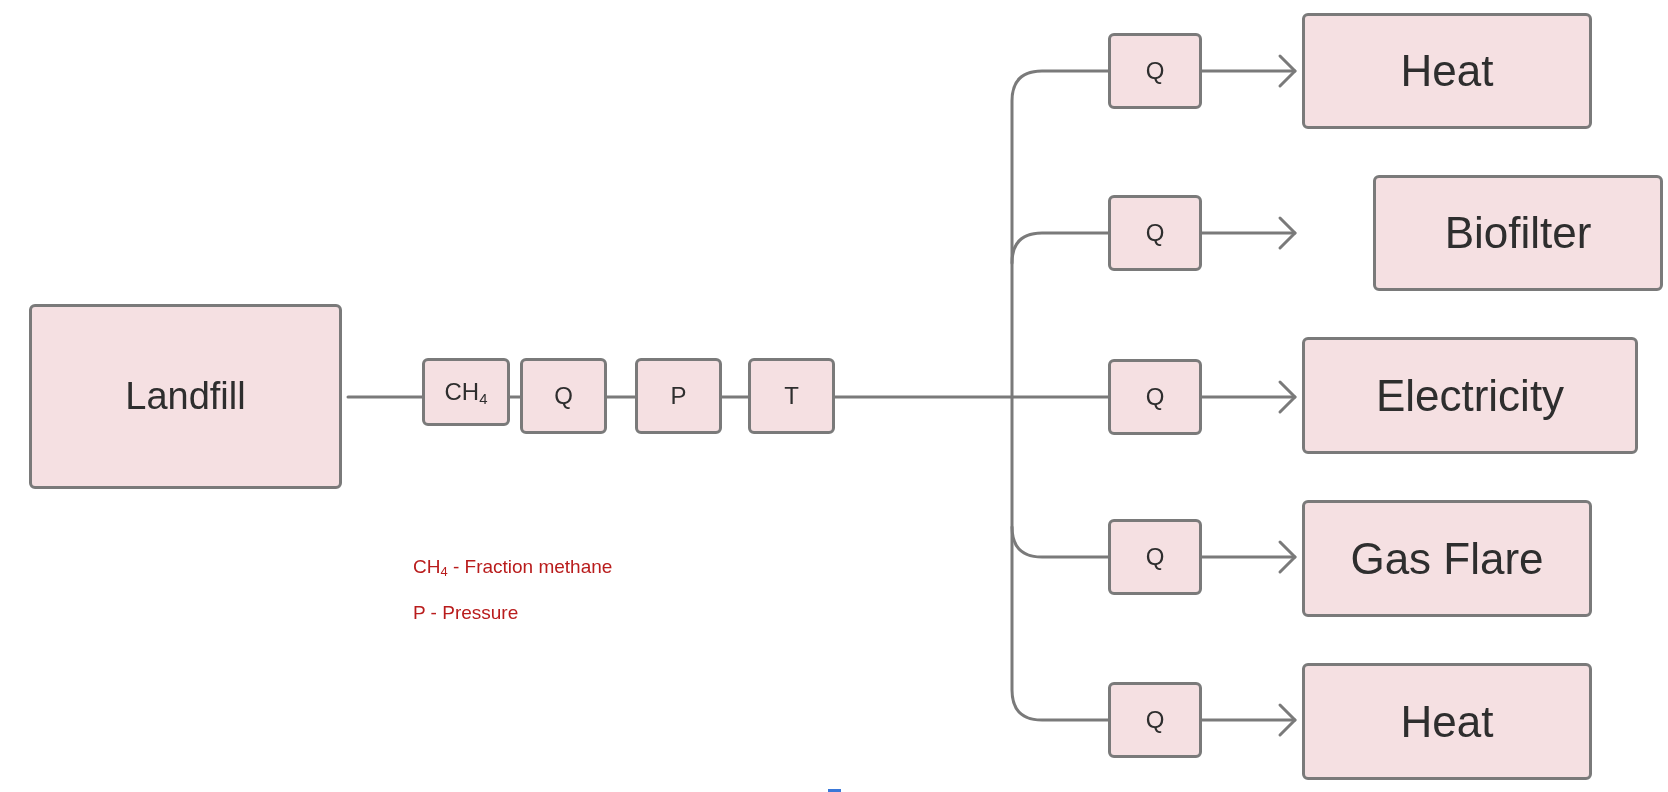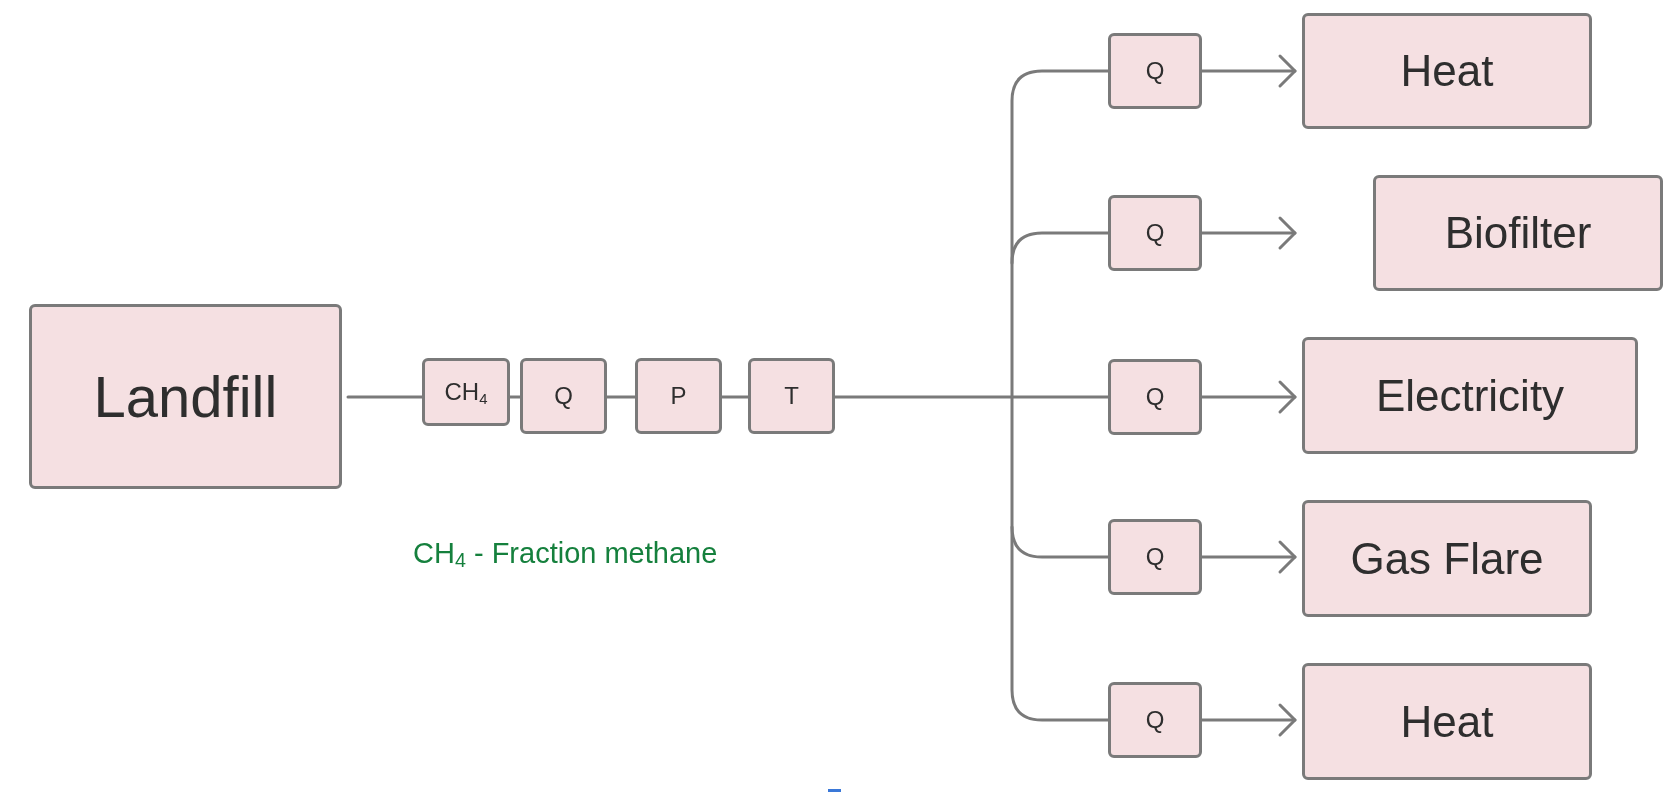--- a/index.html
+++ b/index.html
@@ -2,25 +2,25 @@
 <html><head>
   <meta charset="utf-8">
   <style>
     html, body { margin: 0; padding: 0; background: #ffffff; }
     body { width: 1668px; height: 792px; position: relative; overflow: hidden;
            font-family: "Liberation Sans", "DejaVu Sans", sans-serif; }
     #canvas { position: absolute; left: 0; top: 0; width: 1668px; height: 792px; }
     .box { position: absolute; box-sizing: border-box; background: #f5e0e2;
            border: 3px solid #7a7a7a; border-radius: 6px; display: flex;
            align-items: center; justify-content: center; color: #2e2e2e; }
-    .box.big { font-size: 58px; }
+    .box.big { font-size: 38px; }
     .box.out { font-size: 44px; }
     .box.sensor { font-size: 24px; border-radius: 6px; }
     .sub { font-size: 0.62em; vertical-align: -0.25em; }
-    .legend { position: absolute; left: 413px; top: 533px; font-size: 29px; color: #15803d; line-height: 41.5px; }
+    .legend { position: absolute; left: 413px; top: 546px; font-size: 19px; color: #b91c1c; line-height: 41.5px; }
     .legend .sub { font-size: 0.68em; vertical-align: -0.2em; }
     .blue-mark { position: absolute; left: 828px; top: 789px; width: 13px; height: 3px; background: #3a78d8; }
   </style>
 </head>
 <body>
 
 <svg id="canvas" width="1668" height="792" viewBox="0 0 1668 792">
   <g fill="none" stroke="#7a7a7a" stroke-width="3" stroke-linecap="round" stroke-linejoin="round">
 
     <line x1="348" y1="397" x2="1108" y2="397"></line>
@@ -97,15 +97,16 @@
 </div>
 <div class="box out" style="left:1302px; top:500px; width:290px; height:117px;">
   <span>Gas Flare</span>
 </div>
 <div class="box out" style="left:1302px; top:663px; width:290px; height:117px;">
   <span>Heat</span>
 </div>
 
 <div class="legend">
   <div><span>CH</span><span class="sub">4</span><span> - Fraction methane</span></div>
+  <div><span>P</span><span> - Pressure</span></div>
 </div>
 
 <div class="blue-mark"></div>
 
 </body></html>

